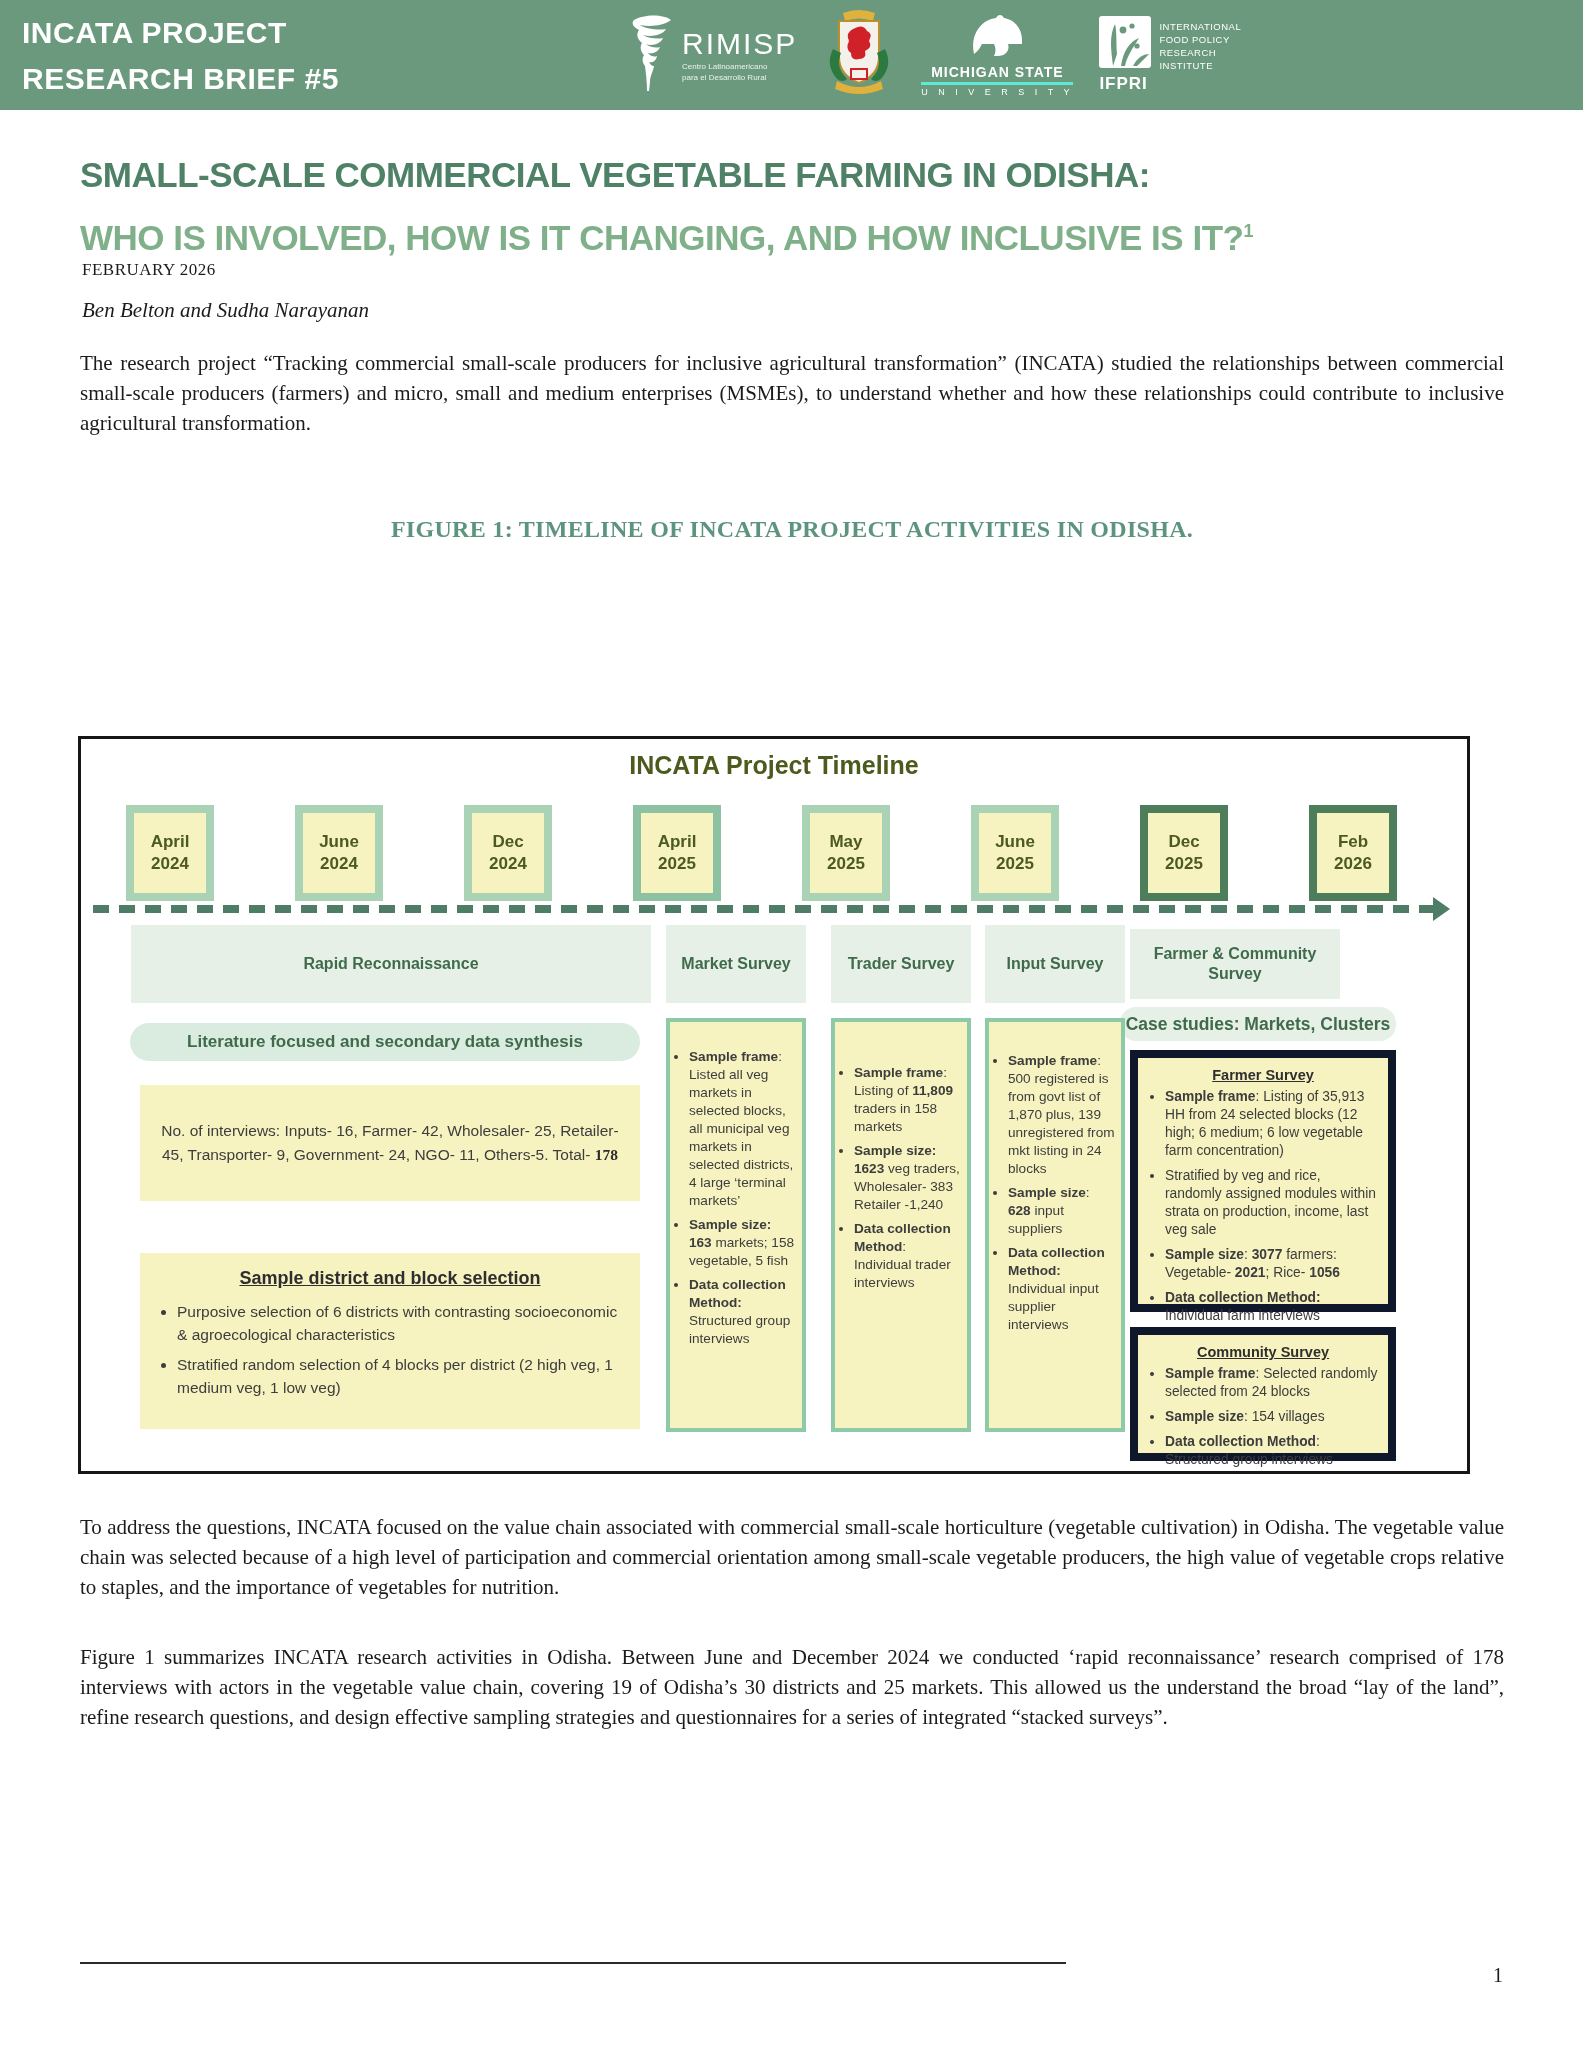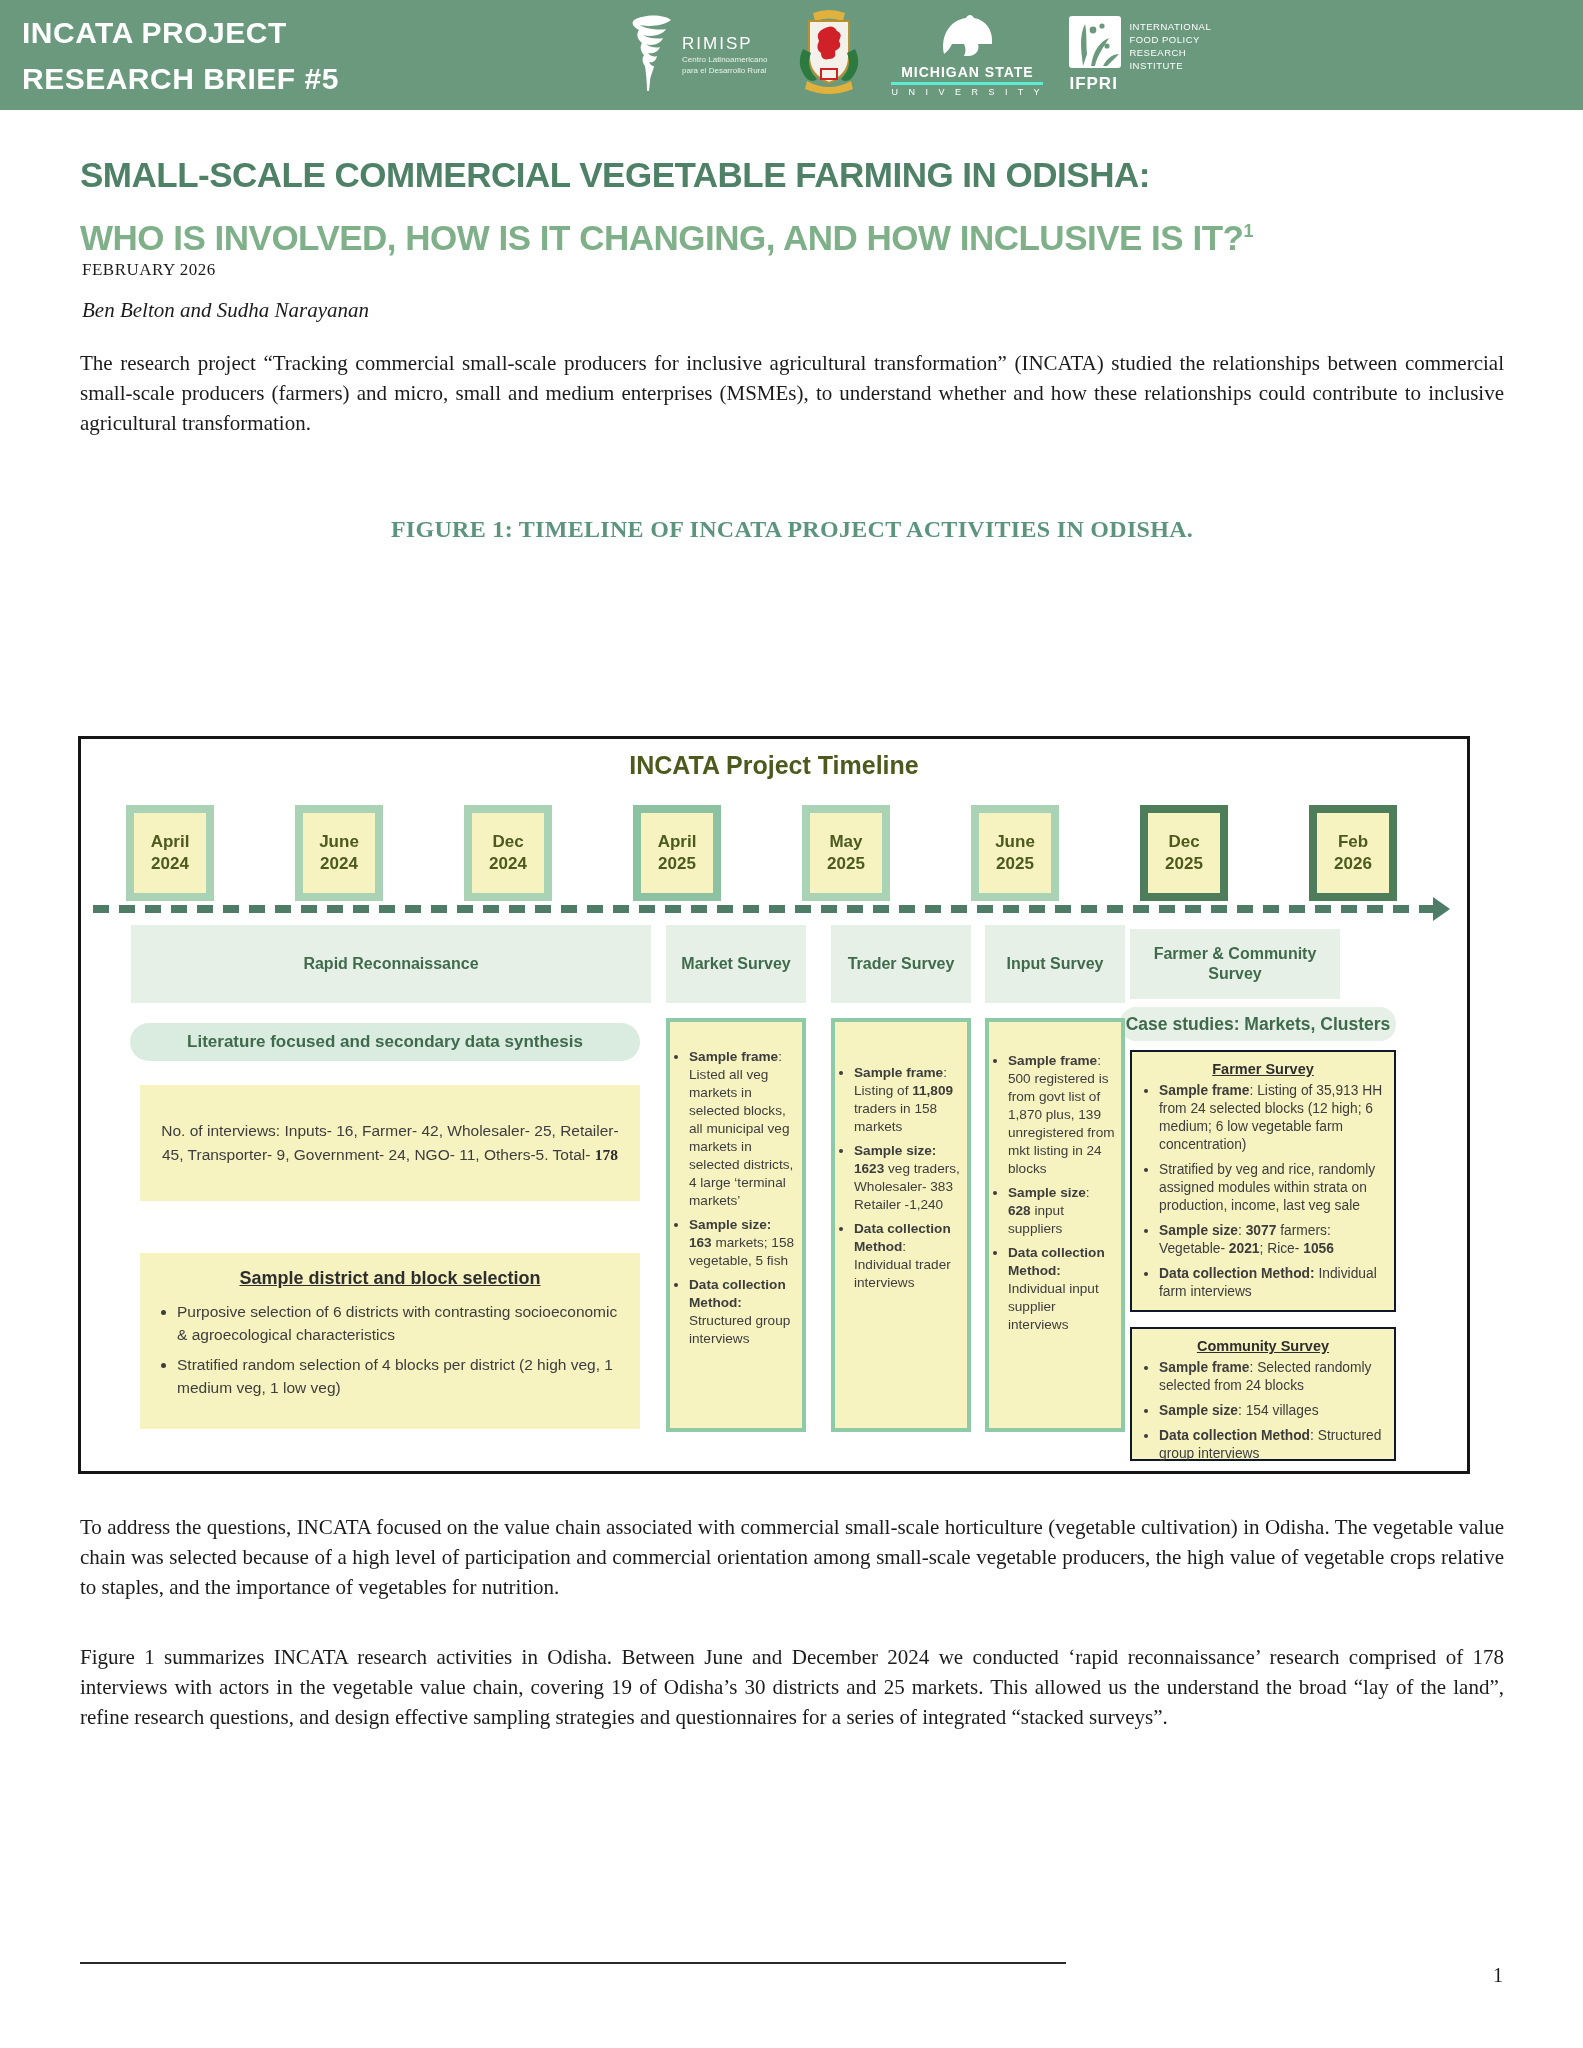--- a/index.html
+++ b/index.html
@@ -5,21 +5,21 @@
   html,body{margin:0;padding:0;background:#ffffff;}
   .page{position:relative;width:1583px;height:2048px;background:#ffffff;overflow:hidden;
         font-family:"Liberation Serif", serif;color:#1b1b1b;}
 
   
   .header{position:absolute;left:0;top:0;width:1583px;height:110px;background:#6b997d;}
   .brand{position:absolute;left:22px;top:10px;font-family:"Liberation Sans",sans-serif;
          font-weight:800;color:#ffffff;font-size:30px;letter-spacing:.5px;line-height:46px;}
   .logos{position:absolute;left:630px;top:0;height:110px;display:flex;align-items:center;gap:26px;color:#fff;}
   .logo{display:flex;align-items:center;gap:8px;font-family:"Liberation Sans",sans-serif;}
-  .rimisp-name{font-size:17px;letter-spacing:2px;font-weight:400;}
+  .rimisp-name{font-size:30px;letter-spacing:2px;font-weight:400;}
   .rimisp-sub{font-size:8px;line-height:11px;color:#eaf3ec;}
   .msu-text{text-align:center;}
   .msu-l1{font-size:14px;font-weight:700;letter-spacing:1px;border-bottom:3px solid #5eead4;padding-bottom:2px;}
   .msu-l2{font-size:9px;letter-spacing:4px;margin-top:2px;}
   .ifpri-wrap{display:flex;align-items:flex-start;gap:8px;}
   .ifpri-left{text-align:left;}
   .ifpri-acronym{font-size:17px;font-weight:700;letter-spacing:1px;margin-top:2px;}
   .ifpri-lines{font-size:9.5px;line-height:13px;letter-spacing:.5px;padding-top:4px;}
 
   
@@ -72,21 +72,21 @@
   .district .box-title{font-size:18px;margin-bottom:10px;}
   .ul{margin:0;padding-left:17px;}
   .ul li{margin-bottom:7px;}
   .survey-detail{position:absolute;top:279px;height:414px;border:4px solid #8fcaa8;
                  background:#f6f3c0;color:#3d3d3d;box-sizing:border-box;
                  padding:26px 6px 8px 2px;font-size:13.6px;line-height:18px;}
   .survey-detail .ul li{margin-bottom:6px;}
   .col-market{left:585px;width:140px;}
   .col-trader{left:750px;width:140px;padding-top:42px;}
   .col-input{left:904px;width:140px;padding-top:30px;}
-  .side-box{position:absolute;left:1049px;width:266px;border:2px solid #0f172a;background:#f6f3c0;
+  .side-box{position:absolute;left:1049px;width:266px;border:8px solid #0f172a;background:#f6f3c0;
             color:#3d3d3d;box-sizing:border-box;padding:8px 10px;font-size:13.8px;line-height:18px;}
   .farmer-box{top:311px;height:262px;}
   .community-box{top:588px;height:134px;}
   .side-box .box-title{font-size:14.5px;margin-bottom:4px;}
 
   
   .footer-rule{position:absolute;left:80px;top:1962px;width:986px;border-top:2px solid #2a2a2a;}
   .page-num{position:absolute;right:80px;top:1964px;font-size:20px;}
   .footnote{position:absolute;left:82px;top:1992px;font-size:17.5px;}
   .footnote sup{font-size:12px;}

